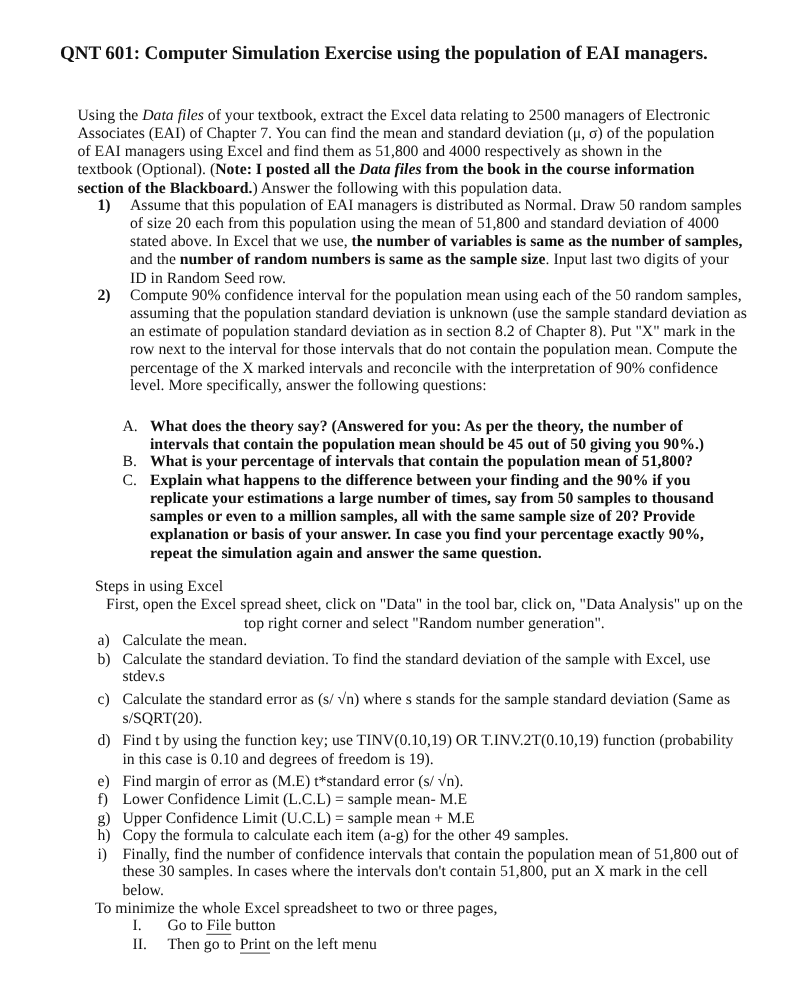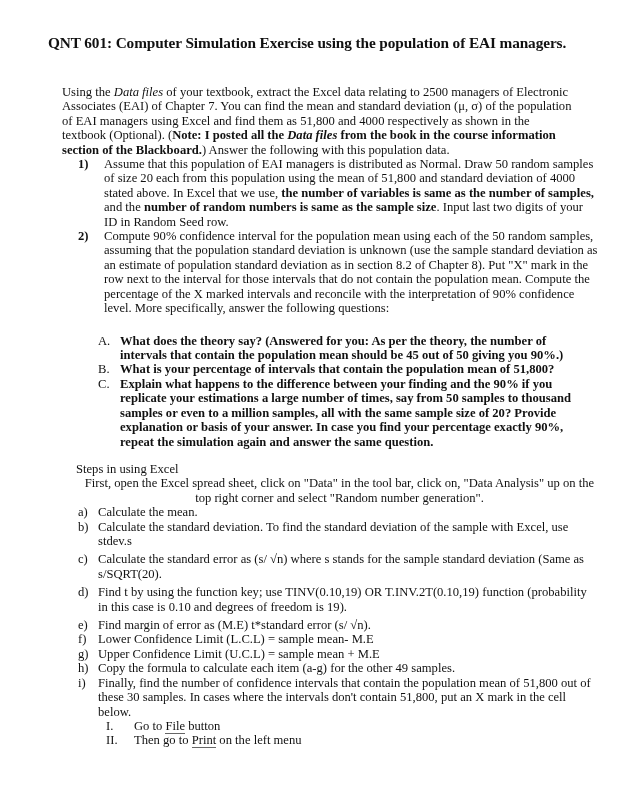--- a/index.html
+++ b/index.html
@@ -104,20 +104,21 @@
       <div class="body">Upper Confidence Limit (U.C.L) = sample mean + M.E</div>
     </div>
   <div class="item">
       <span class="lbl">h)</span>
       <div class="body">Copy the formula to calculate each item (a-g) for the other 49 samples.</div>
     </div>
   <div class="item">
       <span class="lbl">i)</span>
       <div class="body">Finally, find the number of confidence intervals that contain the population mean of 51,800 out of these 30 samples. In cases where the intervals don't contain 51,800, put an X mark in the cell below.</div>
     </div>
+  <div class="head">To minimize the whole Excel spreadsheet to two or three pages,</div>
   <div class="rom">
       <span class="lbl">I.</span>
       <div class="body"><span>Go to </span><span class="ul">File</span><span> button</span></div>
     </div>
   <div class="rom">
       <span class="lbl">II.</span>
       <div class="body"><span>Then go to </span><span class="ul">Print</span><span> on the left menu</span></div>
     </div>
 </div>
 

